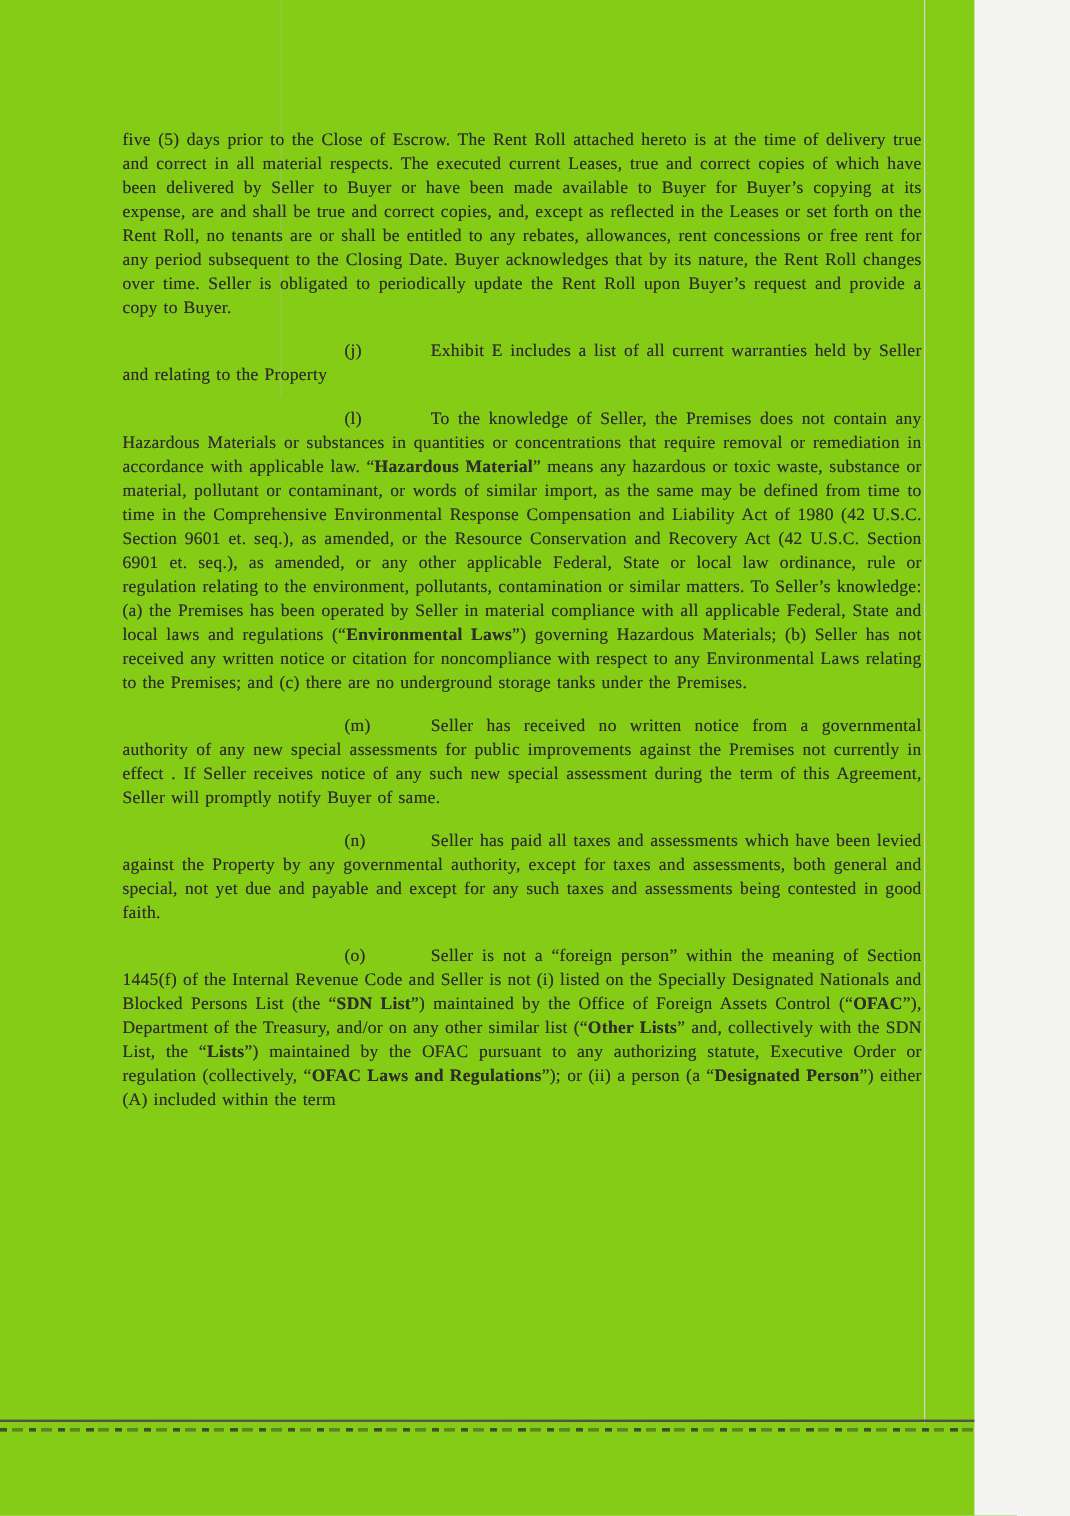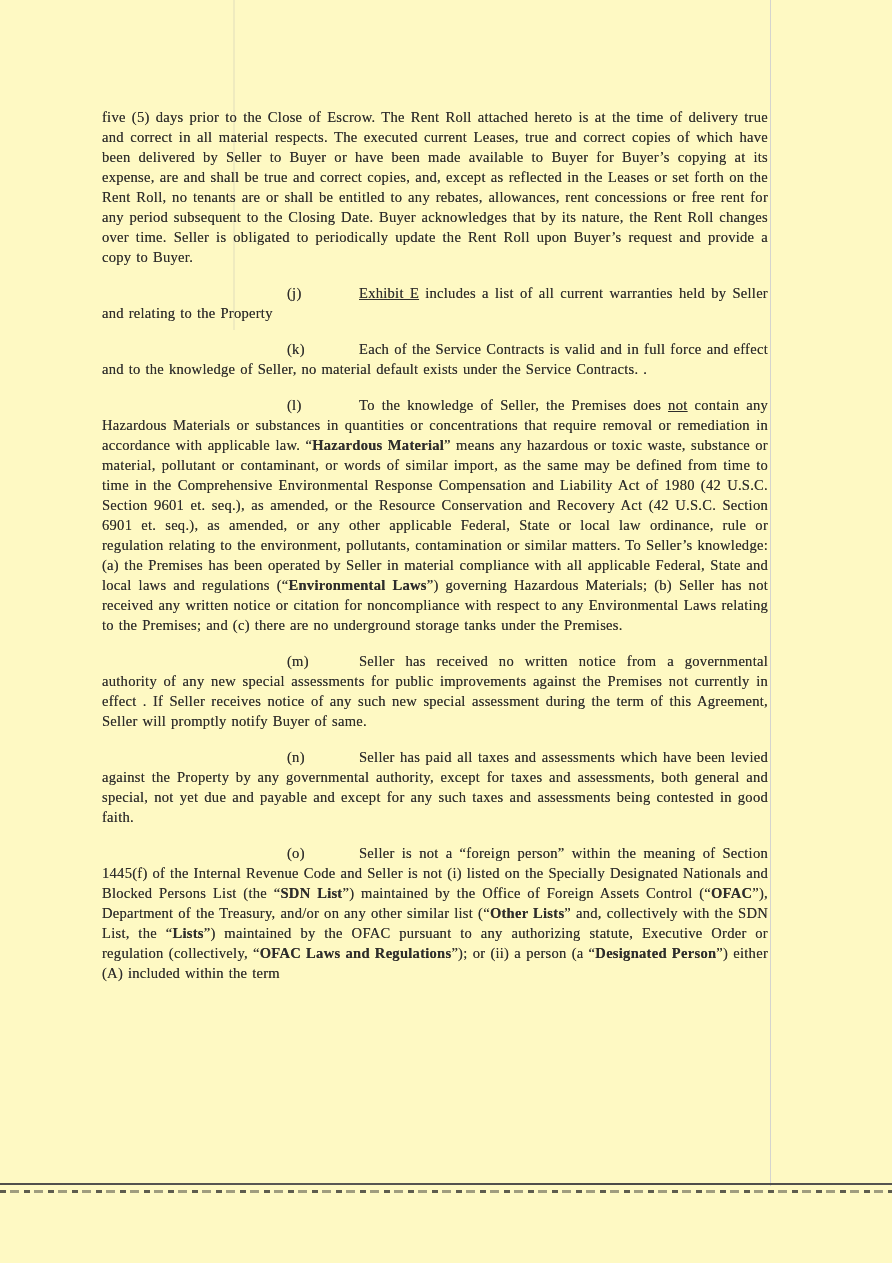--- a/index.html
+++ b/index.html
@@ -3,22 +3,22 @@
 <meta charset="utf-8">
 <style>
   html, body { margin: 0; padding: 0; }
   body {
     width: 892px; height: 1263px;
     background: #f4f4f2;
     font-family: "Liberation Serif", "DejaVu Serif", serif;
   }
   .page {
     position: relative;
-    width: 892px; height: 1263px;
-    background: #fef9c3;
+    width: 812px; height: 1263px;
+    background: #84cc16;
     overflow: hidden;
     color: #2e2d2b;
   }
   
   .scan-vline {
     position: absolute; left: 770px; top: 0; width: 1px; height: 1186px;
     background: #d4d4cf;
   }
   .scan-streak {
     position: absolute; left: 233px; top: 0; width: 2px; height: 330px;
@@ -40,39 +40,38 @@
     position: absolute; left: 102px; top: 107px; width: 666px;
     font-size: 14.6px; line-height: 20px;
     letter-spacing: 0.25px; word-spacing: 1px;
     text-align: justify;
     text-shadow: 0 0 0.45px rgba(46,45,43,0.65);
   }
   .para { margin: 0 0 16px 0; }
   .para.lettered { text-indent: 185px; }
   .plabel { display: inline-block; width: 72px; text-indent: 0; }
   .run.bold { font-weight: 700; }
-  .run.underline { text-decoration: underline; }
+  .run.underline { }
   .page-number {
     position: absolute; left: 102px; top: 1088px; width: 666px;
     text-align: center; font-size: 13px; letter-spacing: 1px;
     color: #55544f;
     text-shadow: 0 0 0.4px rgba(85,84,79,0.6);
   }
 </style>
 </head>
 <body>
 
 <div class="page">
   <div class="scan-streak"></div>
   <div class="scan-vline"></div>
 
   <div class="content">
       <p class="para"><span class="run normal">five (5) days prior to the Close of Escrow. The Rent Roll attached hereto is at the time of delivery true and correct in all material respects.  The executed current Leases, true and correct copies of which have been delivered by Seller to Buyer or have been made available to Buyer for Buyer’s copying at its expense, are and shall be true and correct copies, and, except as reflected in the Leases or set forth on the Rent Roll, no tenants are or shall be entitled to any rebates, allowances, rent concessions or free rent for any period subsequent to the Closing Date.  Buyer acknowledges that by its nature, the Rent Roll changes over time.  Seller is obligated to periodically update the Rent Roll upon Buyer’s request and provide a copy to Buyer.</span></p>
       <p class="para lettered"><span class="plabel">(j)</span><span class="run underline">Exhibit E</span><span class="run normal"> includes a list of all current warranties held by Seller and relating to the Property</span></p>
-      <p class="para lettered"><span class="plabel">(k)</span><span class="run normal">Each of the Service Contracts is valid and in full force and effect and to the knowledge of Seller, no material default exists under the Service Contracts. .</span></p>
       <p class="para lettered"><span class="plabel">(l)</span><span class="run normal">To the knowledge of Seller, the Premises does </span><span class="run underline">not</span><span class="run normal"> contain any Hazardous Materials or substances in quantities or concentrations that require removal or remediation in accordance with applicable law.  “</span><span class="run bold">Hazardous Material</span><span class="run normal">” means any hazardous or toxic waste, substance or material, pollutant or contaminant, or words of similar import, as the same may be defined from time to time in the Comprehensive Environmental Response Compensation and Liability Act of 1980 (42 U.S.C. Section 9601 et. seq.), as amended, or the Resource Conservation and Recovery Act (42 U.S.C. Section 6901 et. seq.), as amended, or any other applicable Federal, State or local law ordinance, rule or regulation relating to the environment, pollutants, contamination or similar matters.  To Seller’s knowledge: (a) the Premises has been operated by Seller in material compliance with all applicable Federal, State and local laws and regulations (“</span><span class="run bold">Environmental Laws</span><span class="run normal">”) governing Hazardous Materials; (b) Seller has not received any written notice or citation for noncompliance with respect to any Environmental Laws relating to the Premises;  and (c) there are no underground storage tanks under the Premises.</span></p>
       <p class="para lettered"><span class="plabel">(m)</span><span class="run normal">Seller has received no written notice from a governmental authority of any new special assessments for public improvements against the Premises not currently in effect .  If Seller receives notice of any such new special assessment during the term of this Agreement, Seller will promptly notify Buyer of same.</span></p>
       <p class="para lettered"><span class="plabel">(n)</span><span class="run normal">Seller has paid all taxes and assessments which have been levied against the Property by any governmental authority, except for taxes and assessments, both general and special, not yet due and payable and except for any such taxes and assessments being contested in good faith.</span></p>
       <p class="para lettered"><span class="plabel">(o)</span><span class="run normal">Seller is not a “foreign person” within the meaning of Section 1445(f) of the Internal Revenue Code and Seller is not (i) listed on the Specially Designated Nationals and Blocked Persons List (the “</span><span class="run bold">SDN List</span><span class="run normal">”) maintained by the Office of Foreign Assets Control (“</span><span class="run bold">OFAC</span><span class="run normal">”), Department of the Treasury, and/or on any other similar list (“</span><span class="run bold">Other Lists</span><span class="run normal">” and, collectively with the SDN List, the “</span><span class="run bold">Lists</span><span class="run normal">”) maintained by the OFAC pursuant to any authorizing statute, Executive Order or regulation (collectively, “</span><span class="run bold">OFAC Laws and Regulations</span><span class="run normal">”); or (ii) a person (a “</span><span class="run bold">Designated Person</span><span class="run normal">”) either (A) included within the term</span></p>
     </div>
 
 
   <div class="rule-solid"></div>
   <div class="rule-speckled"></div>
 </div>

